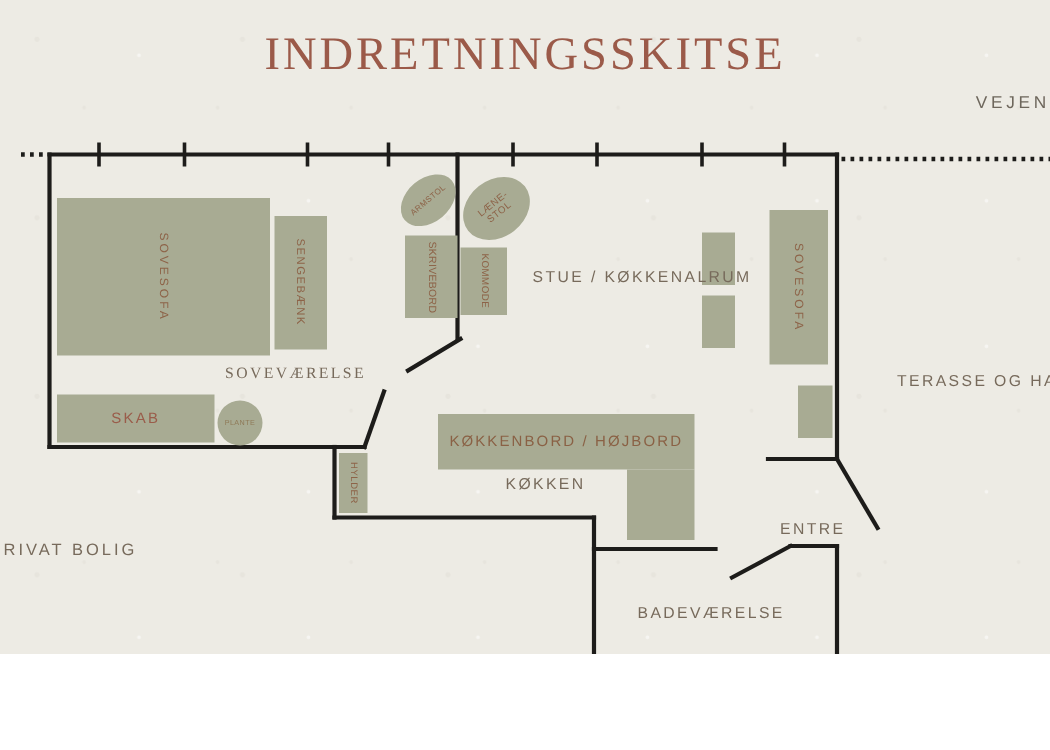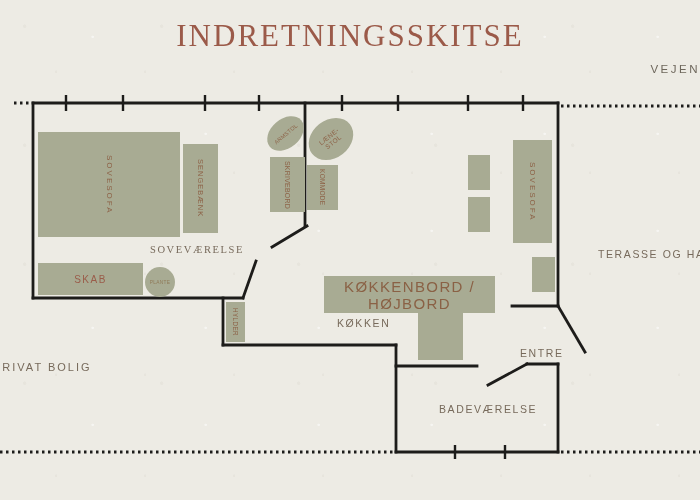--- a/index.html
+++ b/index.html
@@ -1,18 +1,18 @@
 <!DOCTYPE html>
 <html><head>
 <meta charset="utf-8">
 <style>
   html,body{margin:0;padding:0;}
   body{width:700px;height:500px;overflow:hidden;}
   #plan{
-    position:relative;width:700px;height:500px;overflow:hidden;
+    position:relative;width:700px;height:436px;overflow:hidden;
     background-color:#edebe4;
     background-image:
       radial-gradient(circle at 18% 22%, rgba(120,110,95,.05) 0 1.5px, transparent 2px),
       radial-gradient(circle at 63% 71%, rgba(120,110,95,.05) 0 1px, transparent 1.5px),
       radial-gradient(circle at 82% 38%, rgba(255,255,255,.5) 0 1px, transparent 1.5px);
     background-size:137px 119px, 89px 101px, 113px 97px;
     font-family:"Liberation Sans", sans-serif;
   }
   svg.walls{position:absolute;left:0;top:0;}
   .title{
@@ -40,27 +40,27 @@
   #plante{left:145px;top:267px;width:30px;height:30px;font-size:4.8px;letter-spacing:.3px;color:#8f7a58;}
   #armstol{left:265px;top:119px;width:41px;height:29px;transform:rotate(-40deg);font-size:5.5px;letter-spacing:.3px;}
   #laenestol{left:307px;top:120px;width:48px;height:38px;transform:rotate(-38deg);font-size:6.5px;letter-spacing:.4px;white-space:pre-line;line-height:1.15;}
   #skrivebord{left:270px;top:157px;width:35px;height:55px;font-size:7px;letter-spacing:.2px;}
   #kommode{left:307px;top:165px;width:31px;height:45px;font-size:6.5px;letter-spacing:.3px;}
   #hylder{left:226px;top:302px;width:19px;height:40px;font-size:6.3px;letter-spacing:.4px;}
   #sovesofa-right{left:513px;top:140px;width:39px;height:103px;font-size:8px;letter-spacing:2px;}
   #sidetable-1{left:468px;top:155px;width:22px;height:35px;}
   #sidetable-2{left:468px;top:197px;width:22px;height:35px;}
   #sidetable-3{left:532px;top:257px;width:23px;height:35px;}
-  #counter-bar{left:292px;top:276px;width:171px;height:37px;font-size:15px;letter-spacing:1.4px;color:#8a6145;margin-left:32px;}
+  #counter-bar{left:292px;top:276px;width:171px;height:37px;font-size:10px;letter-spacing:1.4px;color:#8a6145;}
   #counter-leg{left:418px;top:313px;width:45px;height:47px;}
   #label-bedroom{left:150px;top:244px;font-family:Liberation Serif, serif;}
   #label-living{left:355px;top:179px;}
   #label-kitchen{left:337px;top:317px;text-align:center;}
   #label-entry{left:520px;top:347px;}
-  #label-bathroom{left:439px;top:403px;}
+  #label-bathroom{left:425px;top:403px;}
   #label-terrace{left:598px;top:248px;}
   #label-private{left:-7px;top:361px;font-size:11px;letter-spacing:2px;}
 </style>
 </head>
 <body>
 
 <div id="plan">
 
   <div class="title">INDRETNINGSSKITSE</div>
   <div class="roadlabel">VEJEN</div>
@@ -130,19 +130,20 @@
   </div>
   <div class="furn" id="sidetable-1"></div>
   <div class="furn" id="sidetable-2"></div>
   <div class="furn" id="sidetable-3"></div>
   <div class="furn" id="counter-leg"></div>
   <div class="furn" id="counter-bar">
     <span>KØKKENBORD / HØJBORD</span>
   </div>
 
   <div class="roomlabel" id="label-bedroom">SOVEVÆRELSE</div>
+  <div class="roomlabel" id="label-living">STUE / KØKKENALRUM</div>
   <div class="roomlabel" id="label-kitchen">KØKKEN</div>
   <div class="roomlabel" id="label-entry">ENTRE</div>
   <div class="roomlabel" id="label-bathroom">BADEVÆRELSE</div>
   <div class="roomlabel" id="label-terrace">TERASSE OG HAVE</div>
   <div class="roomlabel" id="label-private">PRIVAT BOLIG</div>
 
 </div>
 
 </body></html>

